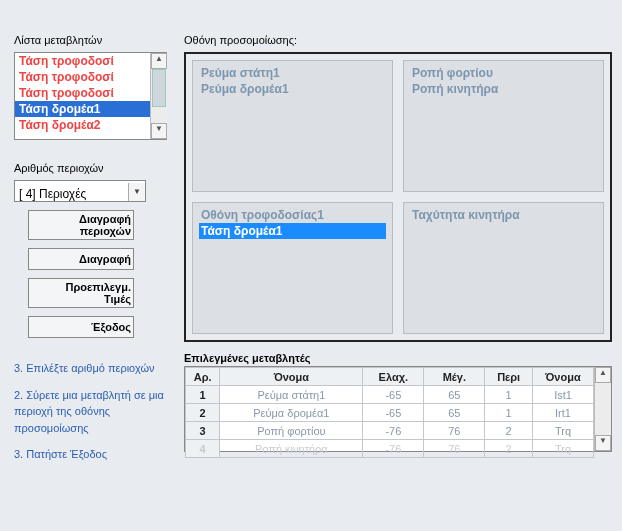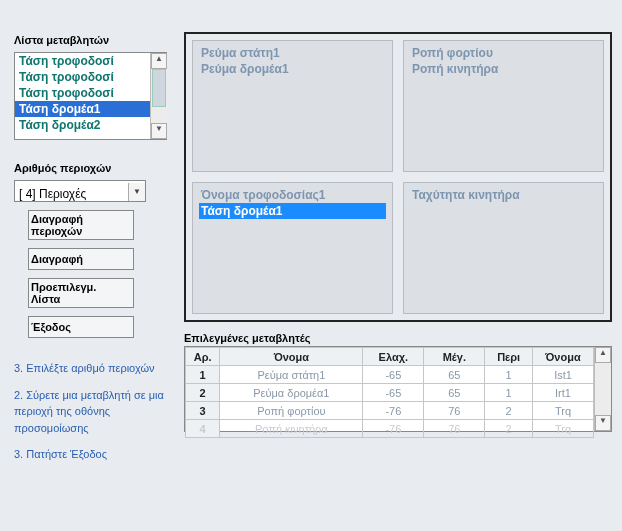--- a/index.html
+++ b/index.html
@@ -1,33 +1,33 @@
 <!DOCTYPE html>
 <html><head>
 <meta charset="utf-8">
 <style>
 html,body{margin:0;padding:0;font-family:Tahoma,Arial,sans-serif;font-size:11px;color:#000;background:#fff}
 .window{width:622px;height:531px;background:#e8ecf0;position:relative;box-sizing:border-box}
 .titlebar{height:22px;background:linear-gradient(#d6e4f2,#b8cde4);border-bottom:1px solid #9ab;padding:0 8px;line-height:22px;color:#234;font-size:11px}
 .content{position:absolute;top:22px;left:0;right:0;bottom:0;padding:10px 10px 10px 14px;box-sizing:border-box}
 .left-col{float:left;width:160px}
 .right-col{margin-left:170px}
-.section-label{font-weight:bold;margin:2px 0 6px 0}
+.section-label{font-weight:normal;margin:2px 0 6px 0}
 .listbox{width:152px;height:86px;background:#fff;border:1px solid #888;border-right:none;overflow:hidden;display:flex}
 .listbox-inner{flex:1;overflow:hidden}
-.lb-item{padding:1px 4px;color:#0f766e;font-weight:bold;font-size:12px;white-space:nowrap;cursor:default}
+.lb-item{padding:1px 4px;color:#ef4444;font-weight:bold;font-size:12px;white-space:nowrap;cursor:default}
 .lb-item.sel{background:#2a6fd6;color:#fff}
 .lb-scroll{width:16px;background:#e4e4e4;border-left:1px solid #bbb;display:flex;flex-direction:column}
 .sb-btn{height:14px;background:#f4f4f4;border:1px solid #aaa;font-size:8px;line-height:10px;text-align:center;color:#555}
 .sb-track{flex:1;background:#ececec;position:relative}
 .sb-thumb{position:absolute;left:1px;right:1px;top:0;height:36px;background:#cfd6dd;border:1px solid #9cb}
 .combo{width:130px;height:20px;border:1px solid #888;background:#fff;display:flex;align-items:flex-end;margin-top:4px}
 .combo span{flex:1;padding:0 4px;font-size:12px}
 .combo .cb-btn{width:16px;height:18px;background:#f4f4f4;border-left:1px solid #aaa;text-align:center;font-size:8px;line-height:18px;color:#444}
-.btn{display:block;width:100px;margin:8px 0 0 14px;padding:4px 2px;background:#f3f5f7;border:1px solid #888;text-align:left;font-size:11px;font-weight:bold;cursor:default}
+.btn{display:block;width:100px;margin:8px 0 0 14px;padding:4px 2px;background:#f3f5f7;border:1px solid #888;text-align:right;font-size:11px;font-weight:bold;cursor:default}
 .btn.two-line{padding:2px 2px}
 .hints{margin-top:22px;color:#2a5db0;font-size:11px;line-height:1.5}
 .hints div{margin-bottom:10px}
 .sim-frame{border:2px solid #222;height:290px;padding:6px;box-sizing:border-box;background:#e8ecf0}
 .sim-grid{display:grid;grid-template-columns:1fr 1fr;grid-template-rows:1fr 1fr;gap:10px;height:100%}
 .sim-cell{background:#dcdfe3;border:1px solid #b6bcc2;padding:4px 6px;overflow:hidden}
 .sim-line{color:#7d96b0;font-weight:bold;font-size:12px;padding:1px 2px;white-space:nowrap}
 .sim-line.sel{background:#1a8cff;color:#fff}
 .tbl-wrap{margin-top:10px}
 .tbl-label{font-weight:bold;margin-bottom:2px}
@@ -73,46 +73,47 @@
 
       <div class="btn two-line">
         <span>Διαγραφή</span><br>
         <span>περιοχών</span>
       </div>
       <div class="btn">
         <span>Διαγραφή</span>
       </div>
       <div class="btn two-line">
         <span>Προεπιλεγμ.</span><br>
-        <span>Λίστα</span>
+        <span>Τιμές</span>
       </div>
       <div class="btn">
         <span>Έξοδος</span>
       </div>
 
       <div class="hints">
         <div>3.  Επιλέξτε αριθμό περιοχών</div>
         <div>2.  Σύρετε μια μεταβλητή σε μια περιοχή της οθόνης προσομοίωσης</div>
         <div>3.  Πατήστε Έξοδος</div>
       </div>
     </div>
 
     <div class="right-col">
+      <div class="section-label">Οθόνη προσομοίωσης:</div>
       <div class="sim-frame">
         <div class="sim-grid" id="sim-grid">
             <div class="sim-cell">
               <div class="sim-line">Ρεύμα στάτη1</div>
               <div class="sim-line">Ρεύμα δρομέα1</div>
             </div>
             <div class="sim-cell">
               <div class="sim-line">Ροπή φορτίου</div>
               <div class="sim-line">Ροπή κινητήρα</div>
             </div>
             <div class="sim-cell">
-              <div class="sim-line">Όνομα τροφοδοσίας1</div>
+              <div class="sim-line">Οθόνη τροφοδοσίας1</div>
               <div class="sim-line sel">Τάση δρομέα1</div>
             </div>
             <div class="sim-cell">
               <div class="sim-line">Ταχύτητα κινητήρα</div>
             </div>
           </div>
       </div>
 
       <div class="tbl-wrap">
         <div class="tbl-label">Επιλεγμένες μεταβλητές</div>

